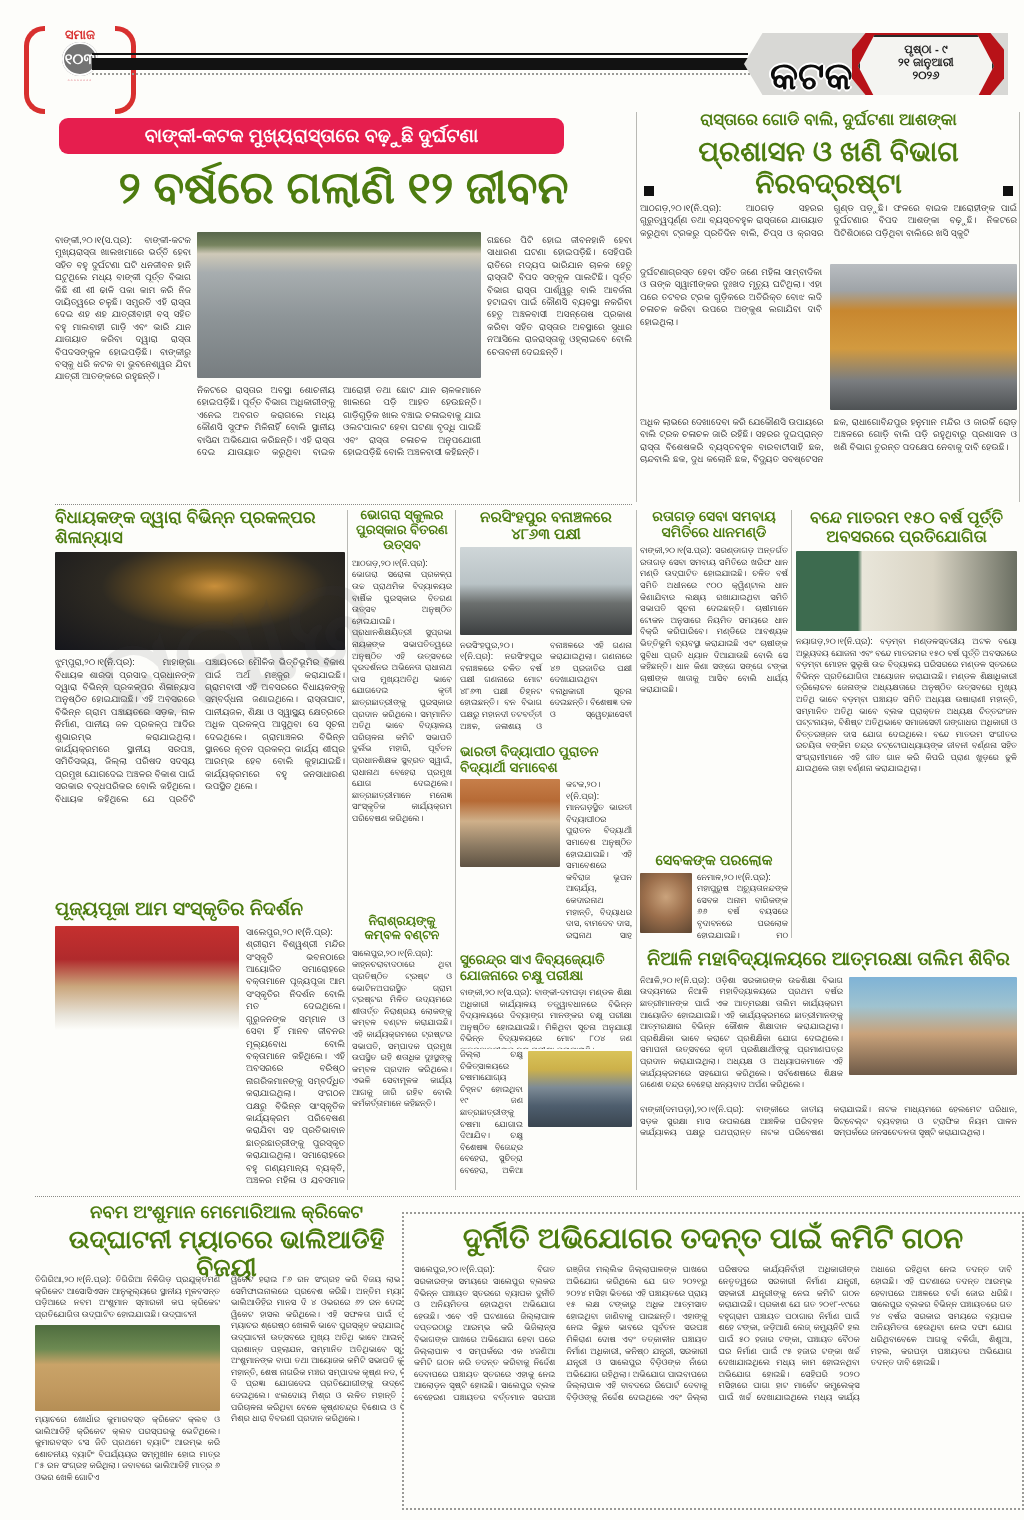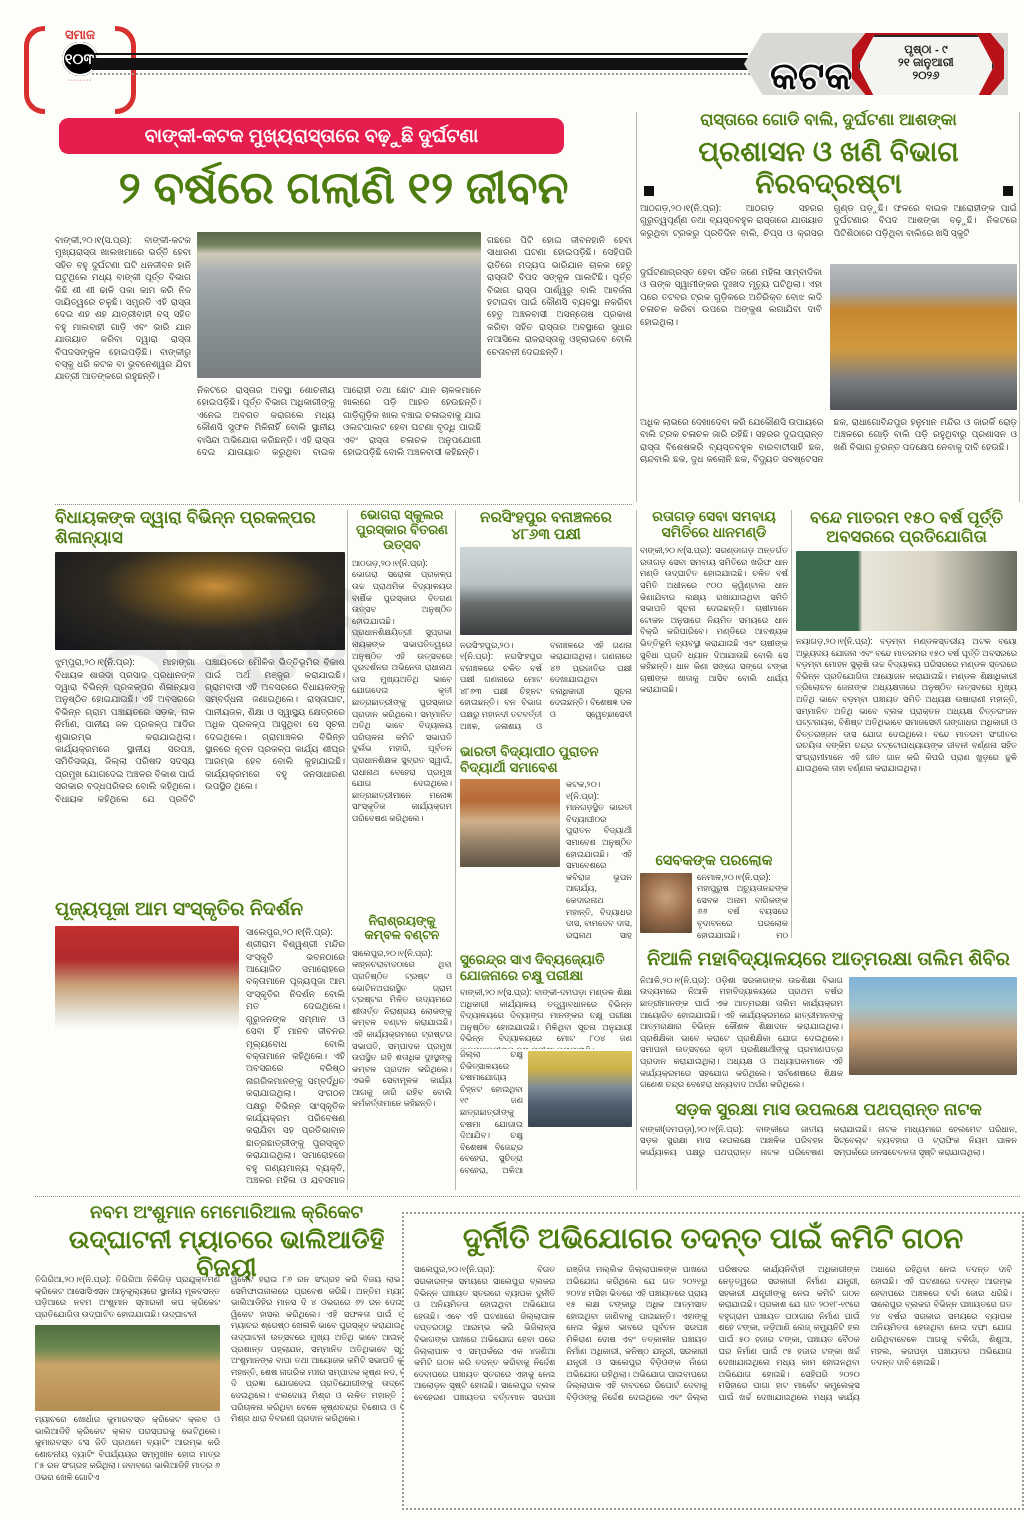--- a/index.html
+++ b/index.html
@@ -13,21 +13,21 @@
   .photo{border-radius:1px;}
   .vrule{width:1px;background:#b9b9b4;}
   .dotrule{border-top:1.6px dotted #8a8a86;}
   
   .logo-box{left:24px;top:26px;width:112px;height:80px;}
   .logo-brk{position:absolute;top:0;width:16px;height:78px;border:5px solid #d8302f;}
   .logo-brk.l{left:0;border-right:none;border-radius:20px 0 0 20px;}
   .logo-brk.r{right:0;border-left:none;border-radius:0 20px 20px 0;}
   .logo-mid{position:absolute;left:18px;top:2px;width:76px;height:76px;text-align:center;}
   .logo-title{font-size:13px;font-weight:800;color:#d8302f;line-height:1;}
-  .logo-circle{margin:1px auto 0;width:36px;height:34px;border-radius:50%;background:#000000;
+  .logo-circle{margin:1px auto 0;width:36px;height:34px;border-radius:50%;background:#737373;
                color:#fff;font-weight:800;font-size:15px;line-height:34px;text-align:center;
                box-shadow:0 0 0 2px #fff inset;}
   .logo-dots{font-size:6px;color:#c23;letter-spacing:1px;line-height:1.4;}
   .rule-thick{left:92px;top:58px;width:656px;height:12px;background:#121212;}
   .rule-thin{left:92px;top:53px;width:656px;height:2px;background:#121212;}
   .rule-dot{left:92px;top:73px;width:914px;height:0;border-top:2px dotted #9a9a96;}
   .ed-tab{left:744px;top:33px;width:264px;height:62px;background:#d8d8d5;
           clip-path:polygon(0 50%,7% 0,100% 0,100% 100%,7% 100%);}
   .ed-name{position:absolute;left:26px;top:22px;font-size:38px;font-weight:800;color:#0c0c0c;
            text-shadow:-2px 0 #fff,2px 0 #fff,0 -2px #fff,0 2px #fff;}
@@ -186,21 +186,20 @@
 
   <div class="abs" style="left:640px;top:948px;width:377px;height:148px;">
     <div class="hl center" style="font-size:19px;">ନିଆଳି ମହାବିଦ୍ୟାଳୟରେ ଆତ୍ମରକ୍ଷା ତାଲିମ ଶିବିର</div>
     <div style="margin-top:5px;height:116px;overflow:hidden;">
       <div class="photo ph-niali" style="float:right;width:168px;height:98px;margin:2px 0 3px 6px;"></div>
       <div class="jtext-s" style="height:116px;">ନିଆଳି,୨୦।୧(ନି.ପ୍ର): ଓଡ଼ିଶା ସରକାରଙ୍କ ଉଚ୍ଚଶିକ୍ଷା ବିଭାଗ ଉଦ୍ୟମରେ ନିଆଳି ମହାବିଦ୍ୟାଳୟରେ ପ୍ରଥମ ବର୍ଷର ଛାତ୍ରୀମାନଙ୍କ ପାଇଁ ଏକ ଆତ୍ମରକ୍ଷା ତାଲିମ କାର୍ଯ୍ୟକ୍ରମ ଆୟୋଜିତ ହୋଇଯାଇଛି। ଏହି କାର୍ଯ୍ୟକ୍ରମରେ ଛାତ୍ରୀମାନଙ୍କୁ ଆତ୍ମରକ୍ଷାର ବିଭିନ୍ନ କୌଶଳ ଶିକ୍ଷାଦାନ କରାଯାଇଥିଲା। ପ୍ରଶିକ୍ଷିକା ଭାବେ କରାଟେ ପ୍ରଶିକ୍ଷିକା ଯୋଗ ଦେଇଥିଲେ। ସମାପନୀ ଉତ୍ସବରେ କୃତୀ ପ୍ରଶିକ୍ଷାର୍ଥୀଙ୍କୁ ପ୍ରମାଣପତ୍ର ପ୍ରଦାନ କରାଯାଇଥିଲା। ଅଧ୍ୟକ୍ଷ ଓ ଅଧ୍ୟାପକମାନେ ଏହି କାର୍ଯ୍ୟକ୍ରମରେ ସହଯୋଗ କରିଥିଲେ। ସର୍ବଶେଷରେ ଶିକ୍ଷକ ଗଣେଶ ଚନ୍ଦ୍ର ବେହେରା ଧନ୍ୟବାଦ ଅର୍ପଣ କରିଥିଲେ।</div>
     </div>
   </div>
 
   <div class="abs" style="left:640px;top:1100px;width:377px;height:90px;">
-    <div class="hl center" style="font-size:17px;">ସଡ଼କ ସୁରକ୍ଷା ମାସ ଉପଲକ୍ଷେ ପଥପ୍ରାନ୍ତ ନାଟକ</div>
     <div class="jtext-s" style="margin-top:4px;height:58px;column-count:2;column-gap:10px;">ବାଙ୍କୀ(ଦମପଡ଼ା),୨୦।୧(ନି.ପ୍ର): ବାଙ୍କୀରେ ଜାତୀୟ ସଡ଼କ ସୁରକ୍ଷା ମାସ ଉପଲକ୍ଷେ ଆଞ୍ଚଳିକ ପରିବହନ କାର୍ଯ୍ୟାଳୟ ପକ୍ଷରୁ ପଥପ୍ରାନ୍ତ ନାଟକ ପରିବେଷଣ କରାଯାଇଛି। ନାଟକ ମାଧ୍ୟମରେ ହେଲମେଟ ପରିଧାନ, ସିଟ୍‌ବେଲ୍ଟ ବ୍ୟବହାର ଓ ଟ୍ରାଫିକ ନିୟମ ପାଳନ ସମ୍ପର୍କରେ ଜନସଚେତନତା ସୃଷ୍ଟି କରାଯାଇଥିଲା।</div>
   </div>
 
   <div class="abs" style="left:35px;top:1202px;width:383px;height:306px;">
     <div class="hl center" style="font-size:18px;font-weight:700;">ନବମ ଅଂଶୁମାନ ମେମୋରିଆଲ କ୍ରିକେଟ</div>
     <div class="hl center" style="font-size:25px;margin-top:2px;">ଉଦ୍‌ଘାଟନୀ ମ୍ୟାଚରେ ଭାଲିଆଡିହି ବିଜୟୀ</div>
     <div style="position:absolute;left:0;top:72px;width:185px;height:232px;overflow:hidden;">
       <div class="jtext-s" style="height:48px;">ତିଗିରିଆ,୨୦।୧(ନି.ପ୍ର): ତିଗିରିଆ ନିଳିଗିଡ଼ ପ୍ରଯୁକ୍ତମଣି କ୍ରିକେଟ ଆସୋସିଏସନ ଆନୁକୂଲ୍ୟରେ ସ୍ଥାନୀୟ ମୂଳବସନ୍ତ ପଡ଼ିଆରେ ନବମ ଅଂଶୁମାନ ସ୍ମାରକୀ କପ କ୍ରିକେଟ ପ୍ରତିଯୋଗିତା ଉଦ୍‌ଘାଟିତ ହୋଇଯାଇଛି। ଉଦ୍‌ଘାଟନୀ</div>
       <div class="photo ph-cricket" style="width:100%;height:86px;margin:3px 0;"></div>
       <div class="jtext-s" style="height:92px;">ମ୍ୟାଚରେ ଖୋର୍ଧାର କୁମାରବସ୍ତ କ୍ରିକେଟ କ୍ଲବ ଓ ଭାଲିଆଡିହି କ୍ରିକେଟ କ୍ଲବ ପରସ୍ପରକୁ ଭେଟିଥିଲେ। କୁମାରବସ୍ତ ଟସ ଜିତି ପ୍ରଥମେ ବ୍ୟାଟିଂ ଆରମ୍ଭ କରି ଶୋଚନୀୟ ବ୍ୟାଟିଂ ବିପର୍ଯ୍ୟୟର ସମ୍ମୁଖୀନ ହୋଇ ମାତ୍ର ୮୫ ରନ ସଂଗ୍ରହ କରିଥିଲା। ଜବାବରେ ଭାଲିଆଡିହି ମାତ୍ର ୬ ଓଭର ଖେଳି ଗୋଟିଏ</div>

